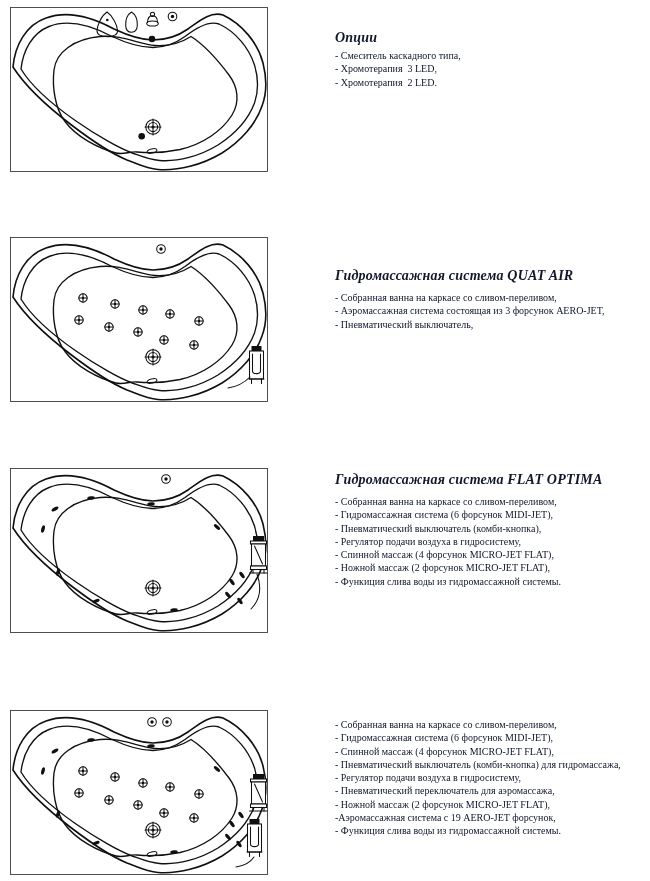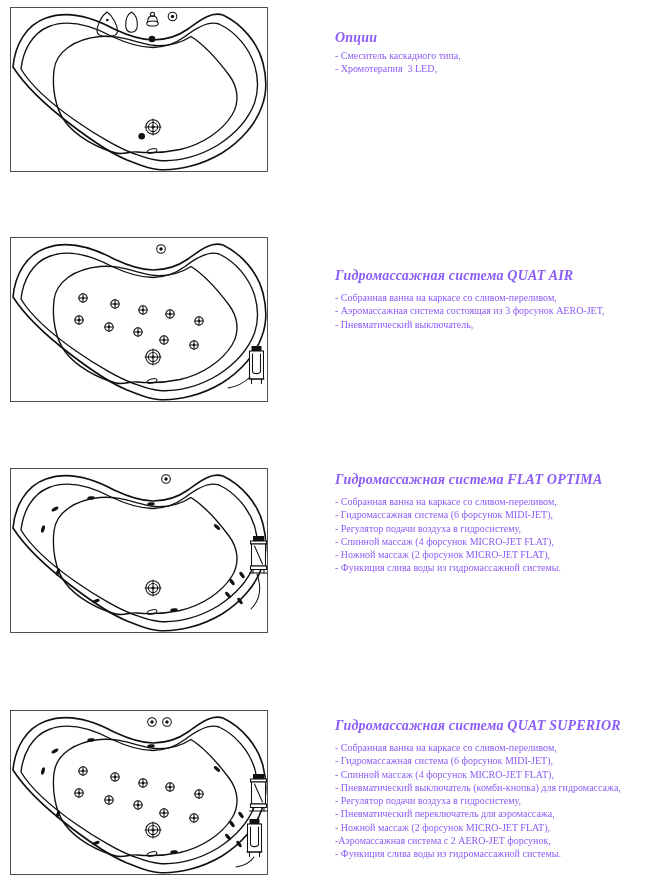--- a/index.html
+++ b/index.html
@@ -1,18 +1,18 @@
 <!DOCTYPE html>
 <html><head>
 <meta charset="utf-8">
 <style>
   html,body{margin:0;padding:0;background:#ffffff;}
   .page{
     position:relative;width:650px;height:881px;background:#ffffff;
-    font-family:"Liberation Serif", serif;color:#8b5cf6;overflow:hidden;
+    font-family:"Liberation Serif", serif;color:#0f172a;overflow:hidden;
   }
   .drawing{position:absolute;left:10px;}
   #d1{top:7px}#d2{top:237px}#d3{top:468px}#d4{top:710px}
   svg.tub{display:block}
   .frame{fill:none;stroke:#3c3c3c;stroke-width:0.9;}
   .ln{fill:none;stroke:#101010;stroke-width:1.6;stroke-linecap:round;}
   .ln2{fill:none;stroke:#101010;stroke-width:1.35;stroke-linecap:round;}
   .thin{fill:none;stroke:#101010;stroke-width:1.05;stroke-linecap:round;}
   .fillb{fill:#101010;stroke:none;}
   .wfill{fill:#ffffff;stroke:#101010;stroke-width:1.05;}
@@ -222,45 +222,46 @@
       <use href="#pump-unit" x="239" y="64"></use>
       <use href="#blower-unit" x="237" y="109"></use>
       <path class="thin" d="M244 147 C240 153 233 156 226 157"></path>
     </svg>
   </div>
 
   <div class="section" id="s1">
     <div class="sec-title">Опции</div>
     <div class="sec-item">- Смеситель каскадного типа,</div>
     <div class="sec-item">- Хромотерапия  3 LED,</div>
+    <div class="sec-item">- Хромотерапия  2 LED.</div>
   </div>
 
   <div class="section" id="s2">
     <div class="sec-title">Гидромассажная система QUAT AIR</div>
     <div class="sec-item">- Собранная ванна на каркасе со сливом-переливом,</div>
     <div class="sec-item">- Аэромассажная система состоящая из 3 форсунок AERO-JET,</div>
     <div class="sec-item">- Пневматический выключатель,</div>
   </div>
 
   <div class="section" id="s3">
     <div class="sec-title">Гидромассажная система FLAT OPTIMA</div>
     <div class="sec-item">- Собранная ванна на каркасе со сливом-переливом,</div>
     <div class="sec-item">- Гидромассажная система (6 форсунок MIDI-JET),</div>
+    <div class="sec-item">- Пневматический выключатель (комби-кнопка),</div>
     <div class="sec-item">- Регулятор подачи воздуха в гидросистему,</div>
     <div class="sec-item">- Спинной массаж (4 форсунок MICRO-JET FLAT),</div>
     <div class="sec-item">- Ножной массаж (2 форсунок MICRO-JET FLAT),</div>
     <div class="sec-item">- Функиция слива воды из гидромассажной системы.</div>
   </div>
 
   <div class="section" id="s4">
-    <div class="sec-title">Гидромассажная система QUAT SUPERIOR</div>
     <div class="sec-item">- Собранная ванна на каркасе со сливом-переливом,</div>
     <div class="sec-item">- Гидромассажная система (6 форсунок MIDI-JET),</div>
     <div class="sec-item">- Спинной массаж (4 форсунок MICRO-JET FLAT),</div>
     <div class="sec-item">- Пневматический выключатель (комби-кнопка) для гидромассажа,</div>
     <div class="sec-item">- Регулятор подачи воздуха в гидросистему,</div>
     <div class="sec-item">- Пневматический переключатель для аэромассажа,</div>
     <div class="sec-item">- Ножной массаж (2 форсунок MICRO-JET FLAT),</div>
-    <div class="sec-item">-Аэромассажная система с 2 AERO-JET форсунок,</div>
+    <div class="sec-item">-Аэромассажная система с 19 AERO-JET форсунок,</div>
     <div class="sec-item">- Функиция слива воды из гидромассажной системы.</div>
   </div>
 
 </div>
 
 </body></html>

